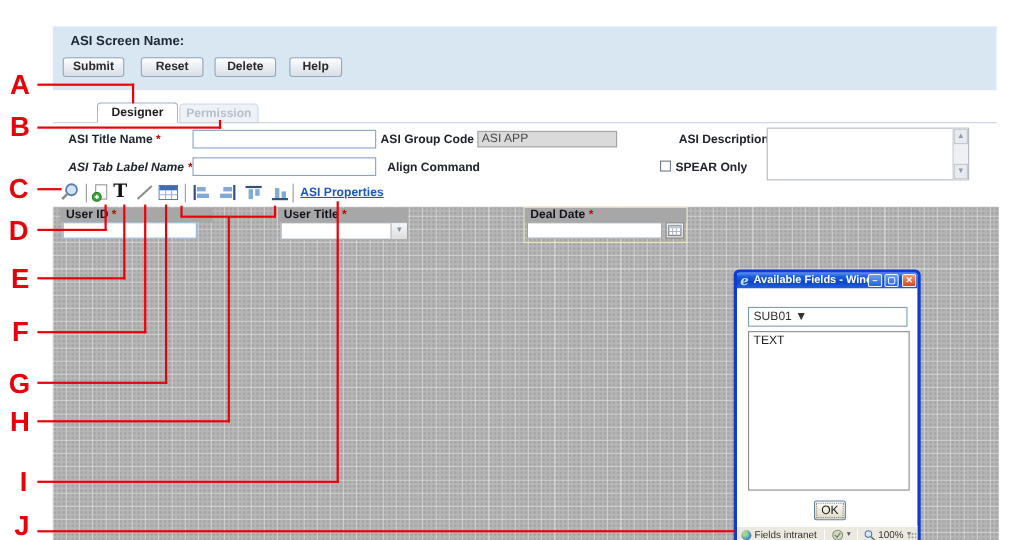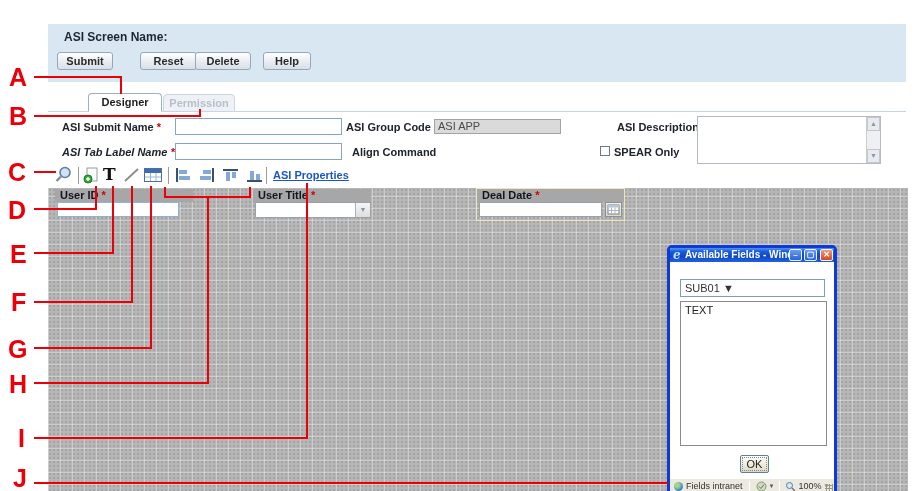--- a/index.html
+++ b/index.html
@@ -73,31 +73,31 @@
   svg { display:block; }
 </style>
 </head>
 <body>
 
 <div class="stage">
 
   <div class="abs header">
     <div class="abs header-title">ASI Screen Name:</div>
     <button class="btn" style="left:9px;width:56px;">Submit</button>
-    <button class="btn" style="left:92px;width:57px;">Reset</button>
+    <button class="btn" style="left:80px;width:57px;">Reset</button>
     <button class="btn" style="left:147px;width:56px;">Delete</button>
     <button class="btn" style="left:215px;width:48px;">Help</button>
   </div>
 
   <div class="abs tabstrip-line"></div>
   <div class="abs tab tab-active">Designer</div>
   <div class="abs tab tab-inactive">Permission</div>
 
   <div class="abs flabel" style="left:62px;top:105px;">
-    <span>ASI Submit Name</span>
+    <span>ASI Title Name</span>
     <span class="req">*</span>
   </div>
   <input class="tinput" style="left: 175px; top: 102px; width: 167px;" value="">
 
   <div class="abs flabel" style="left:346px;top:105px;">ASI Group Code</div>
   <div class="abs ro-field">ASI APP</div>
 
   <div class="abs flabel" style="left:617px;top:105px;">ASI Description</div>
   <div class="abs desc-area">
     <div class="desc-scroll">

